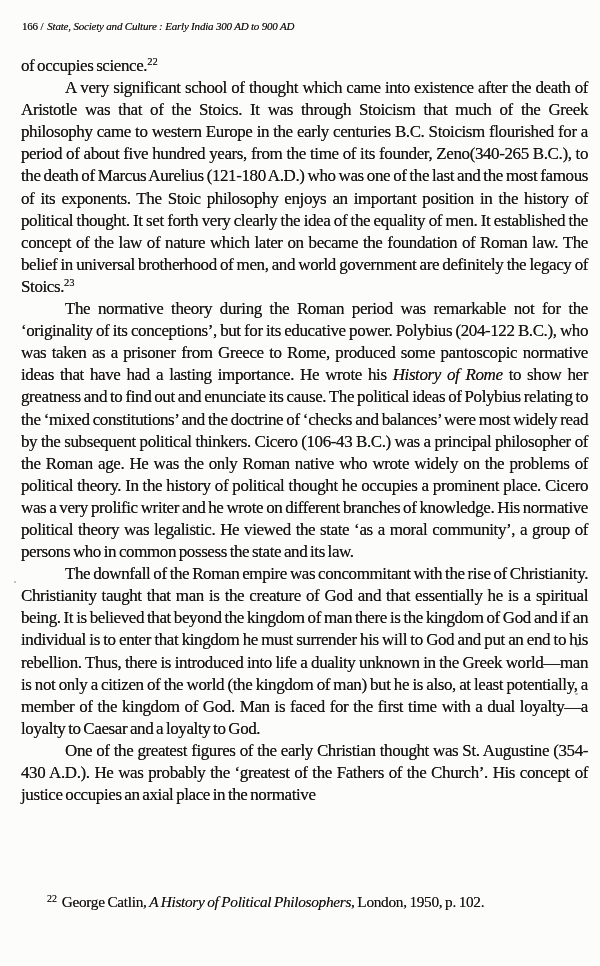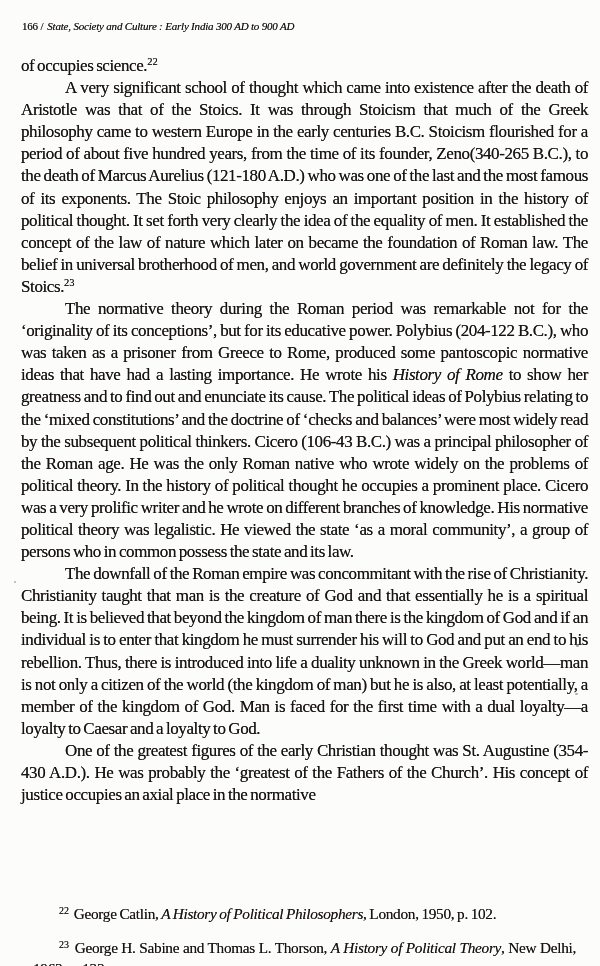--- a/index.html
+++ b/index.html
@@ -65,21 +65,21 @@
     width: 567px;
     font-size: 15.3px;
     line-height: 21.6px;
     text-align: justify;
     letter-spacing: -0.3px;
     word-spacing: -0.8px;
     text-shadow: 0 0 0.5px rgba(25,22,18,0.7);
   }
   .footnote {
     text-indent: 26px;
-    margin: 12px;
+    margin: 0;
   }
   sup.fn-num {
     font-size: 10px;
     line-height: 0;
     vertical-align: 5px;
     letter-spacing: 0;
     margin-right: 2px;
   }
   .speck {
     position: absolute;
@@ -103,21 +103,20 @@
   <div class="body-text">
       <p class="para"><span>of occupies science.</span><sup class="note-ref">22</sup></p>
       <p class="para indent"><span>A very significant school of thought which came into existence after the death of Aristotle was that of the Stoics. It was through Stoicism that much of the Greek philosophy came to western Europe in the early centuries B.C. Stoicism flourished for a period of about five hundred years, from the time of its founder, Zeno(340-265 B.C.), to the death of Marcus Aurelius (121-180 A.D.) who was one of the last and the most famous of its exponents. The Stoic philosophy enjoys an important position in the history of political thought. It set forth very clearly the idea of the equality of men. It established the concept of the law of nature which later on became the foundation of Roman law. The belief in universal brotherhood of men, and world government are definitely the legacy of Stoics.</span><sup class="note-ref">23</sup></p>
       <p class="para indent"><span>The normative theory during the Roman period was remarkable not for the ‘originality of its conceptions’, but for its educative power. Polybius (204-122 B.C.), who was taken as a prisoner from Greece to Rome, produced some pantoscopic normative ideas that have had a lasting importance. He wrote his </span><span class="italic">History of Rome</span><span> to show her greatness and to find out and enunciate its cause. The political ideas of Polybius relating to the ‘mixed constitutions’ and the doctrine of ‘checks and balances’ were most widely read by the subsequent political thinkers. Cicero (106-43 B.C.) was a principal philosopher of the Roman age. He was the only Roman native who wrote widely on the problems of political theory. In the history of political thought he occupies a prominent place. Cicero was a very prolific writer and he wrote on different branches of knowledge. His normative political theory was legalistic. He viewed the state ‘as a moral community’, a group of persons who in common possess the state and its law.</span></p>
       <p class="para indent"><span>The downfall of the Roman empire was concommitant with the rise of Christianity. Christianity taught that man is the creature of God and that essentially he is a spiritual being. It is believed that beyond the kingdom of man there is the kingdom of God and if an individual is to enter that kingdom he must surrender his will to God and put an end to his rebellion. Thus, there is introduced into life a duality unknown in the Greek world—man is not only a citizen of the world (the kingdom of man) but he is also, at least potentially, a member of the kingdom of God. Man is faced for the first time with a dual loyalty—a loyalty to Caesar and a loyalty to God.</span></p>
       <p class="para indent"><span>One of the greatest figures of the early Christian thought was St. Augustine (354-430 A.D.). He was probably the ‘greatest of the Fathers of the Church’. His concept of justice occupies an axial place in the normative</span></p>
     </div>
 
   <div class="footnotes">
       <p class="footnote"><sup class="fn-num">22</sup><span> George Catlin, </span><span class="italic">A History of Political Philosophers</span><span>, London, 1950, p. 102.</span></p>
-      <p class="footnote"><sup class="fn-num">23</sup><span> George H. Sabine and Thomas L. Thorson, </span><span class="italic">A History of Political Theory</span><span>, New Delhi, 1963, p. 133.</span></p>
     </div>
 
   <div class="speck s1"></div>
   <div class="speck s2"></div>
   <div class="speck s3"></div>
   <div class="speck s4"></div>
 
 </div>
 
 </body></html>

